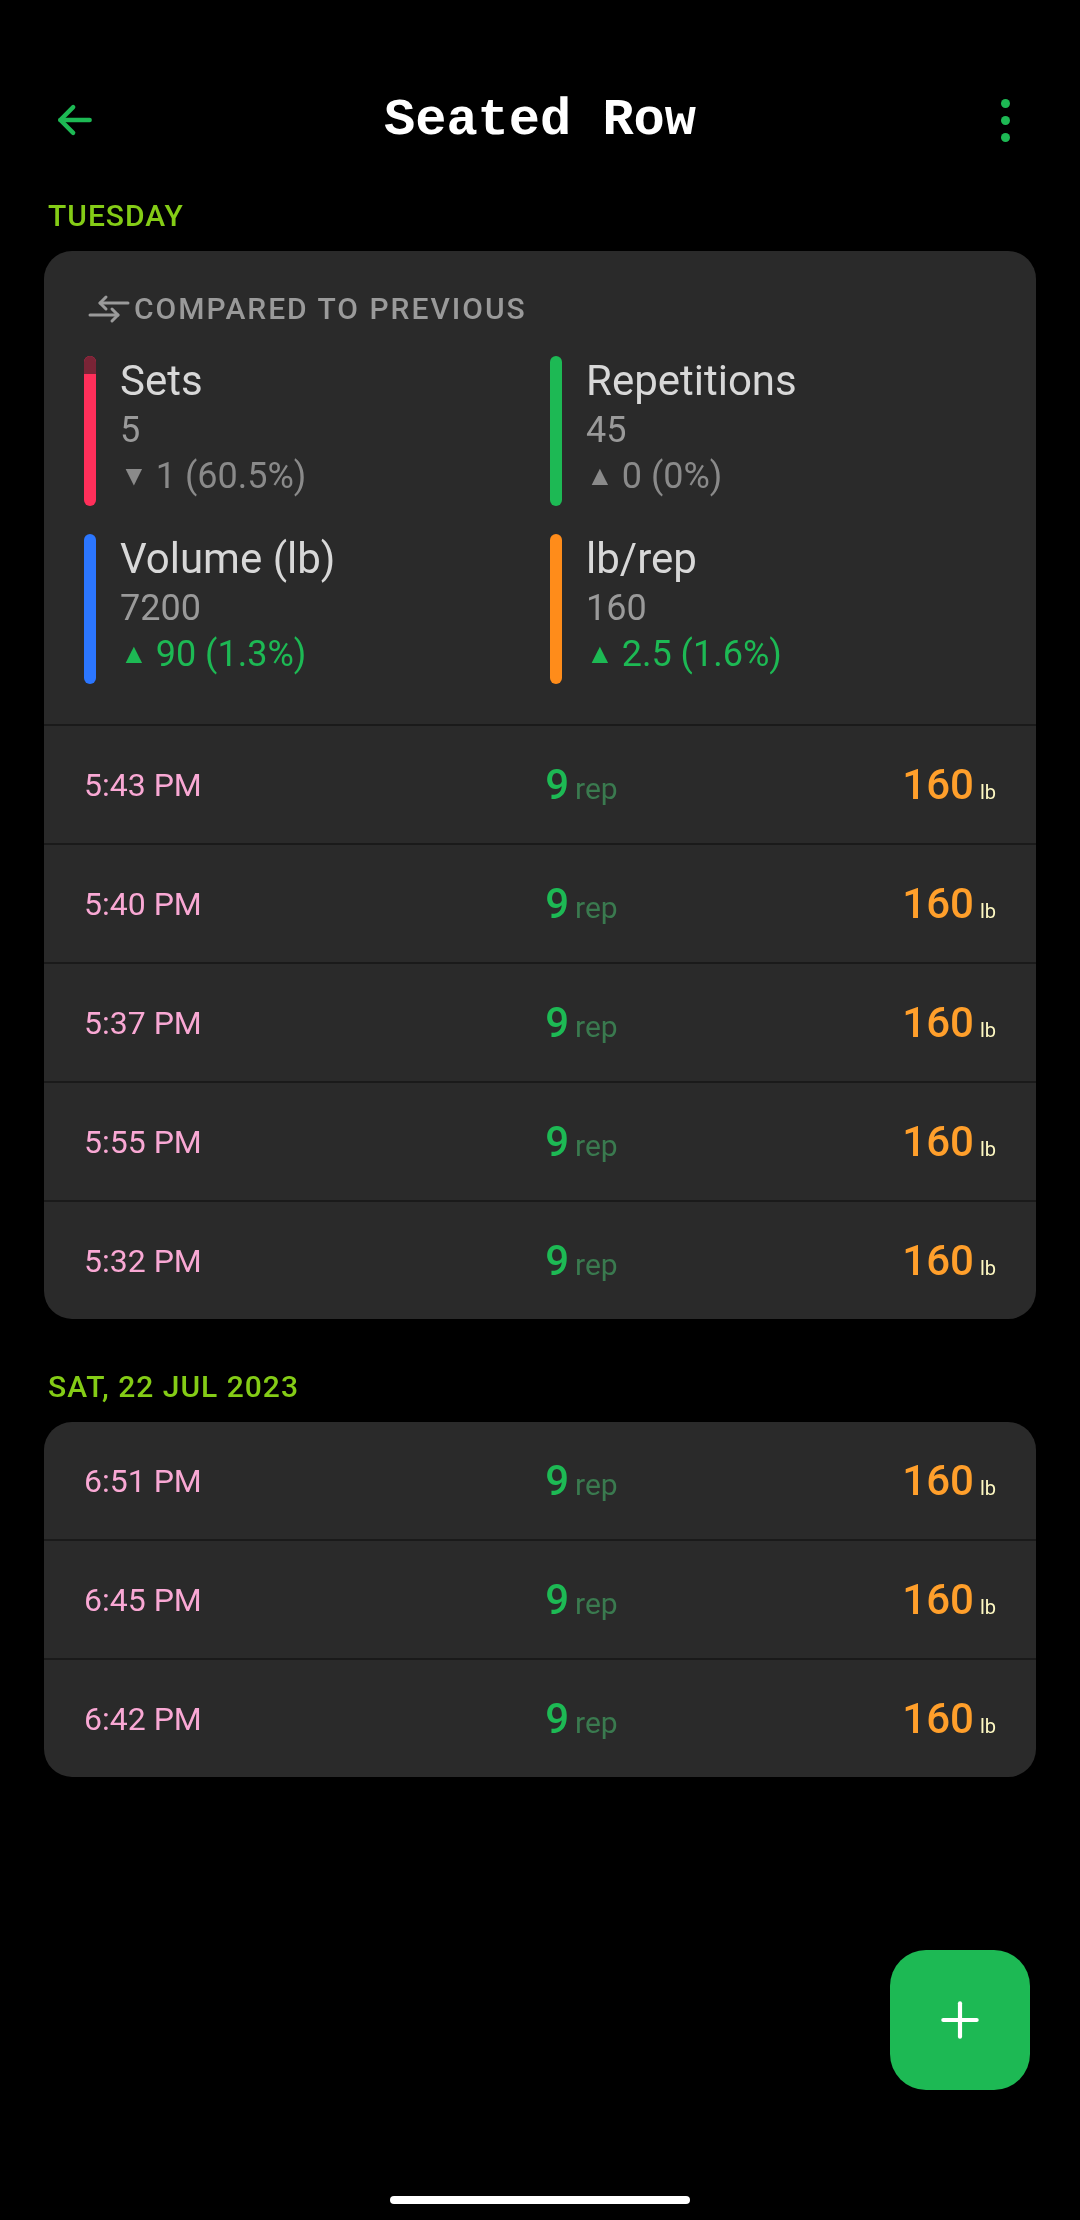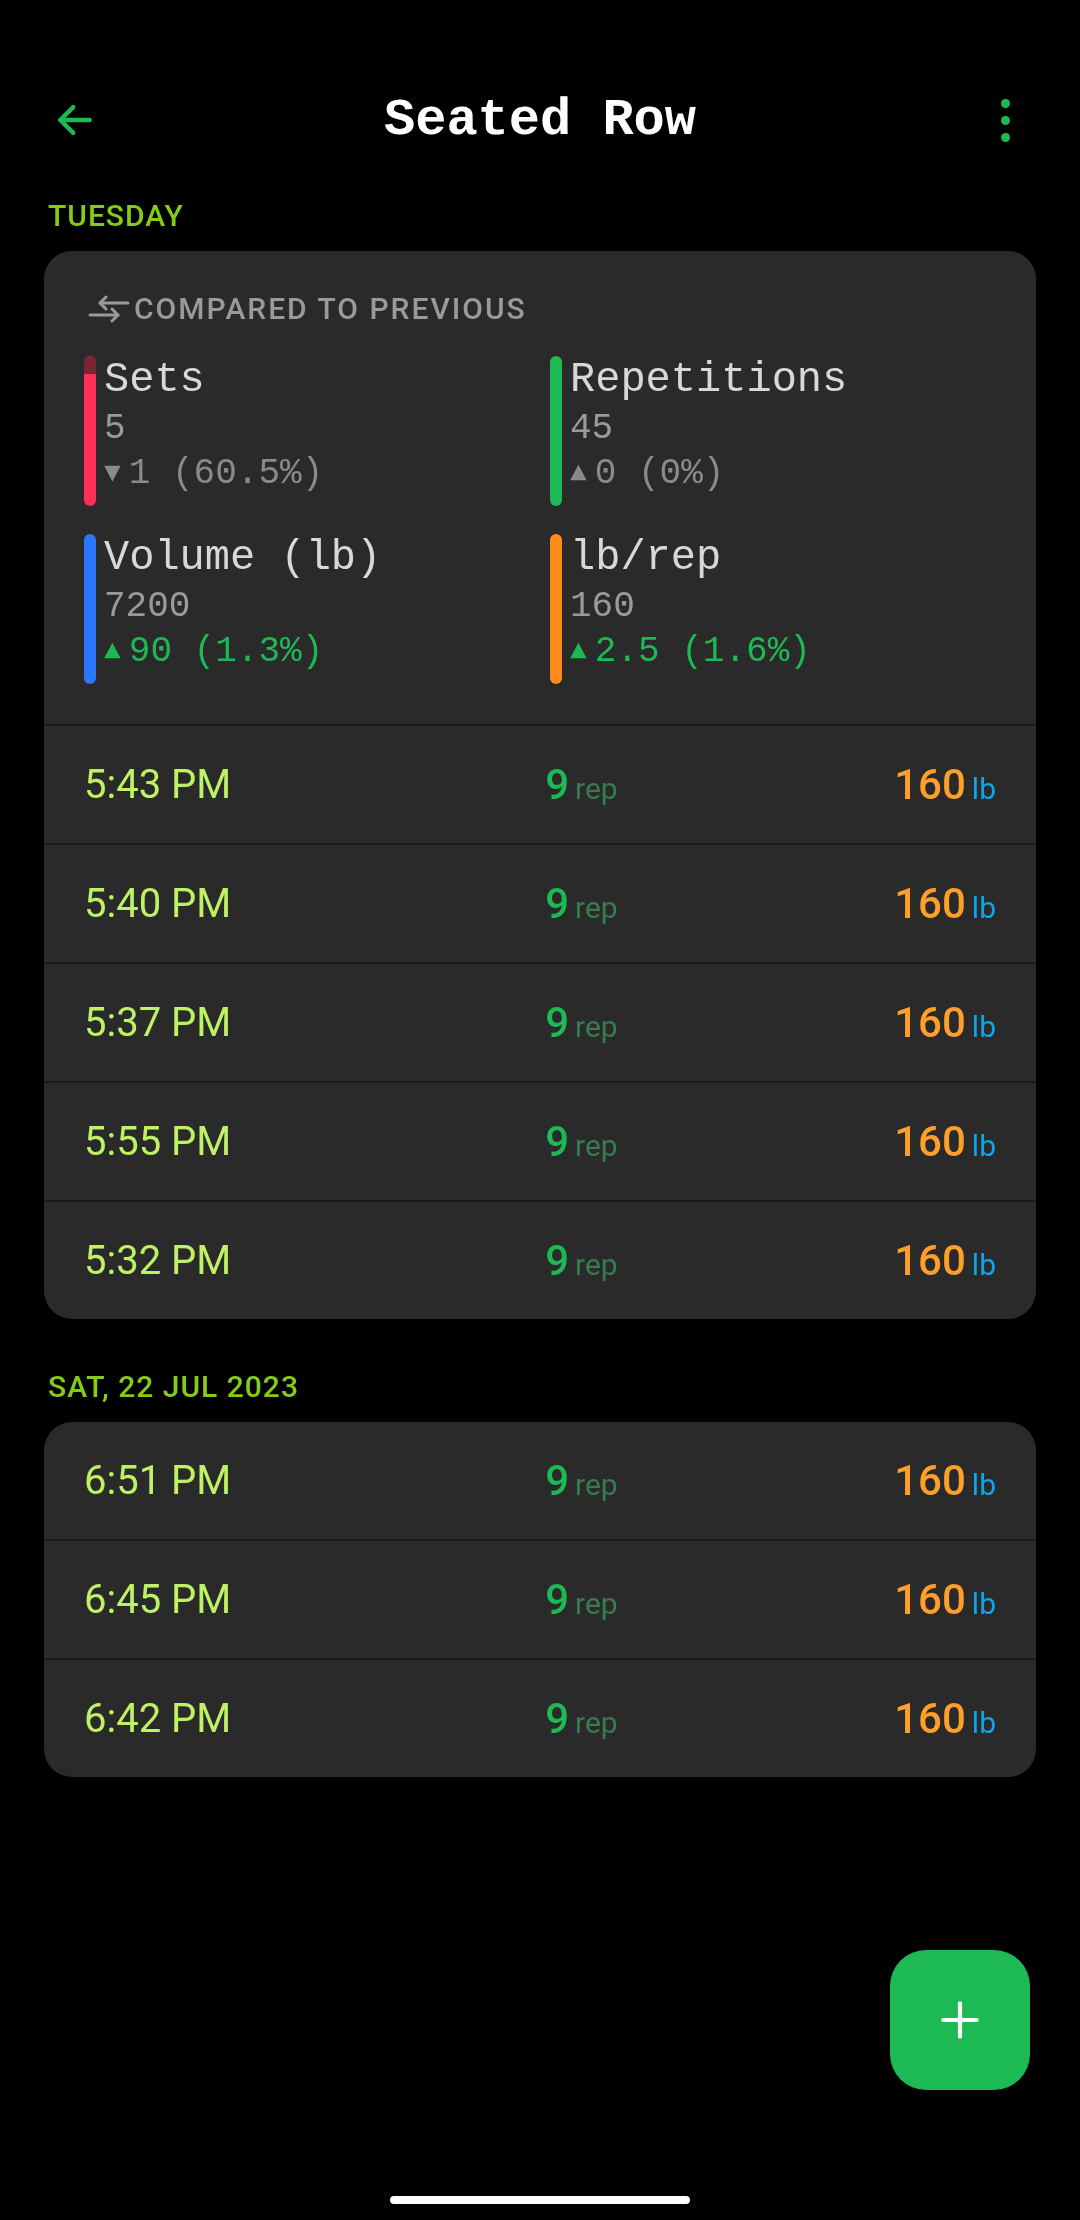--- a/index.html
+++ b/index.html
@@ -11,43 +11,43 @@
   .title { color: #fff; font-size: 52px; font-weight: 700; }
   .more-btn { width: 70px; height: 70px; display: flex; align-items: center; justify-content: center; flex-direction: column; gap: 8px; }
   .more-dot { width: 9px; height: 9px; border-radius: 50%; background: #1db954; }
   .content { flex: 1; overflow-y: auto; padding: 0 44px; }
   .day-label { color: #84cc16; font-size: 30px; font-weight: 500; letter-spacing: 1px; margin: 18px 0 18px 4px; }
   .card { background: #2a2a2a; border-radius: 28px; overflow: hidden; margin-bottom: 50px; }
   .compare-header { display: flex; align-items: center; padding: 40px 40px 30px 40px; }
   .compare-icon { color: #9a9a9a; }
   .compare-label { color: #9a9a9a; font-size: 30px; font-weight: 500; letter-spacing: 2px; }
   .stats-grid { display: grid; grid-template-columns: 1fr 1fr; gap: 28px 20px; padding: 0 40px 40px 40px; }
-  .stat { display: flex; gap: 8px; font-family: Liberation Mono, monospace; }
+  .stat { display: flex; gap: 24px; }
   .stat-bar { width: 12px; border-radius: 6px; height: 150px; }
   .stat-bar.pink { background: #ff2f5a; }
   .stat-bar.pink::before { content:""; display:block; width:12px; height:18px; border-radius:6px 6px 0 0; background:#7a2436; }
   .stat-bar.green { background: #1db954; }
   .stat-bar.blue { background: #2b76ff; }
   .stat-bar.orange { background: #ff8c1a; }
   .stat-body { display: flex; flex-direction: column; gap: 4px; }
   .stat-title { color: #d8d8d8; font-size: 42px; font-weight: 400; }
   .stat-value { color: #9a9a9a; font-size: 36px; }
   .stat-delta { font-size: 36px; display: flex; align-items: center; gap: 8px; }
   .delta-down { color: #8a8a8a; }
   .delta-up { color: #1db954; }
   .delta-neutral { color: #8a8a8a; }
   .tri { font-size: 28px; line-height: 1; }
   .set-row { display: flex; align-items: center; padding: 34px 40px; border-top: 2px solid #1a1a1a; }
-  .set-time { color: #bef264; font-size: 40px; flex: 1.3; }
+  .set-time { color: #f9a8d4; font-size: 32px; flex: 1.3; }
   .set-rep { flex: 1; text-align: center; }
   .rep-num { color: #1db954; font-size: 42px; font-weight: 500; }
   .rep-unit { color: #3a7a4f; font-size: 30px; margin-left: 6px; }
   .set-wt { flex: 1; text-align: right; }
   .wt-num { color: #ff9f2b; font-size: 42px; font-weight: 500; }
-  .wt-unit { color: #0ea5e9; font-size: 30px; margin-left: 6px; }
+  .wt-unit { color: #fef9c3; font-size: 20px; margin-left: 6px; }
   .fab { position: fixed; right: 50px; bottom: 130px; width: 140px; height: 140px; background: #1db954; border-radius: 36px; display: flex; align-items: center; justify-content: center; box-shadow: 0 6px 20px rgba(0,0,0,0.5); }
   .fab-plus { color: #fff; font-size: 56px; font-weight: 300; }
   .home-indicator { position: fixed; bottom: 16px; left: 50%; transform: translateX(-50%); width: 300px; height: 8px; background: #fff; border-radius: 4px; }
 </style>
 </head>
 <body>
 
 <div class="app">
   <div class="status-bar"></div>
 

